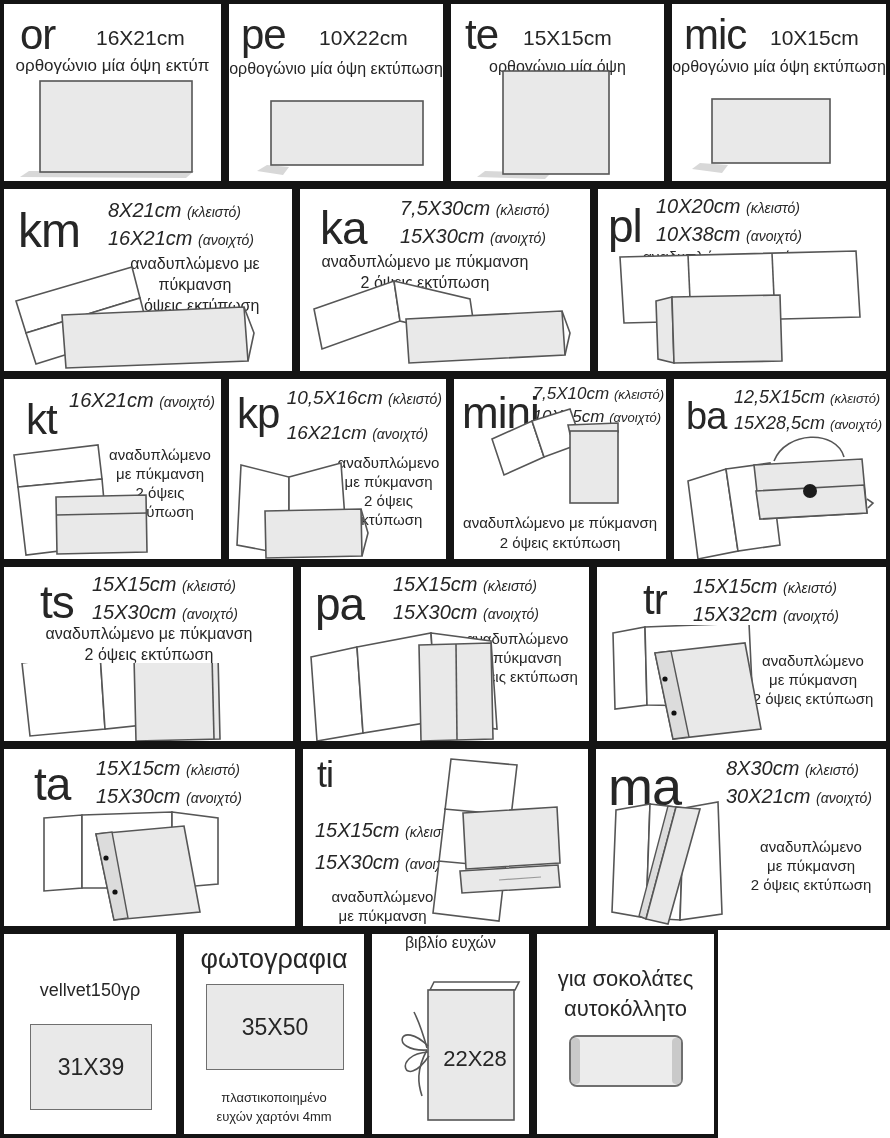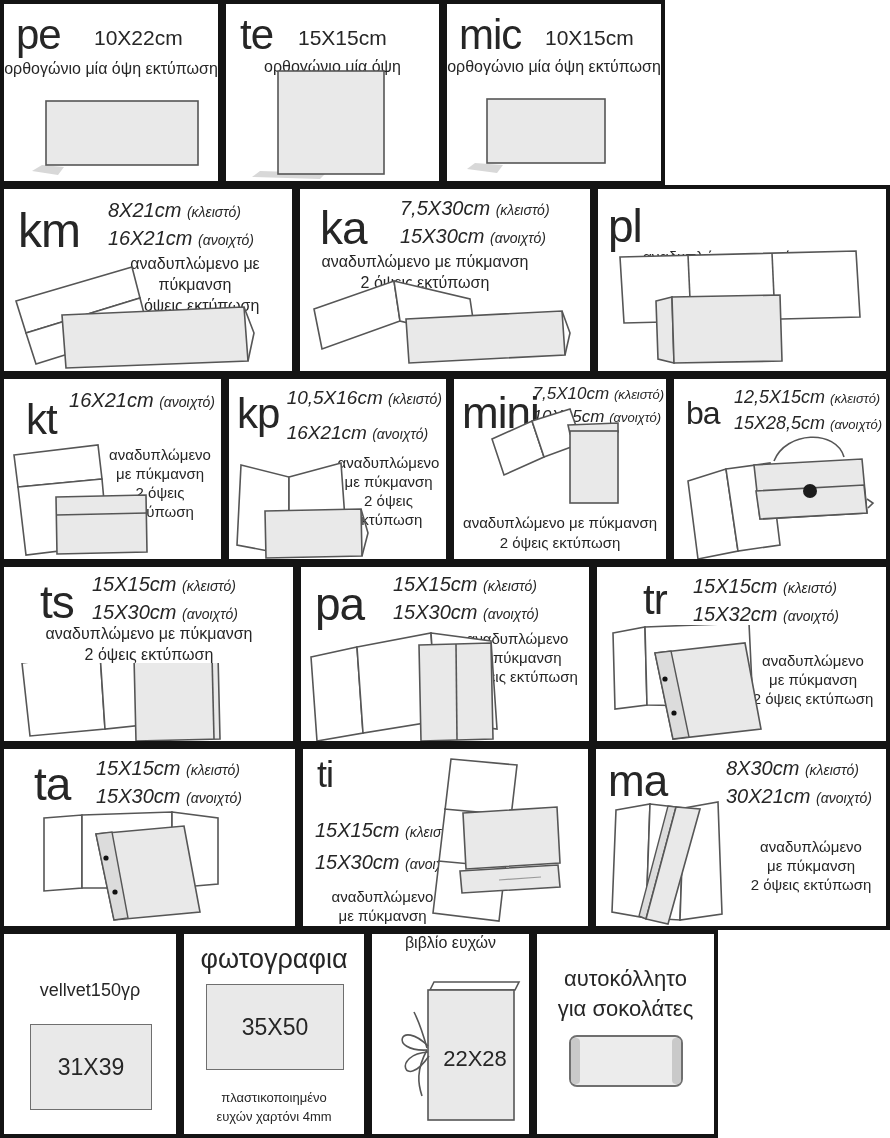--- a/index.html
+++ b/index.html
@@ -22,20 +22,29 @@
   .shd{fill:#d8d8d8;stroke:none;}
   .title{position:absolute;width:100%;text-align:center;font-size:27px;color:#262626;}
   .gbox{position:absolute;background:#e9e9e9;border:1.6px solid #6f6f6f;display:flex;align-items:center;justify-content:center;font-size:23px;color:#262626;}
 </style>
 </head>
 <body>
 
 <div id="sheet">
 
   <div class="row">
+    <div class="cell" style="width:225px;height:185px">
+      <div class="code" style="left:16px;top:10px">or</div>
+      <div class="size1" style="left:92px;top:22px">16X21cm</div>
+      <div class="d1">ορθογώνιο μία όψη εκτύπ</div>
+      <svg class="draw" width="217" height="104" viewBox="0 0 217 104">
+        <polygon class="shd" points="25,94 190,94 182,101 16,100"></polygon>
+        <rect class="gry" x="36" y="4" width="152" height="91"></rect>
+      </svg>
+    </div>
     <div class="cell" style="width:222px;height:185px">
       <div class="code" style="left:12px;top:10px">pe</div>
       <div class="size1" style="left:90px;top:22px">10X22cm</div>
       <div class="d1" style="top:56px;font-size:16px">ορθογώνιο μία όψη εκτύπωση</div>
       <svg class="draw" width="214" height="96" viewBox="0 0 214 96">
         <polygon class="shd" points="38,80 60,82 54,90 28,86"></polygon>
         <rect class="gry" x="42" y="16" width="152" height="64"></rect>
       </svg>
     </div>
     <div class="cell" style="width:221px;height:185px">
@@ -88,20 +97,24 @@
       </div>
       <svg class="draw" width="290" height="120" viewBox="0 0 290 120">
         <polygon class="outl" points="14,58 94,30 100,70 22,98"></polygon>
         <polygon class="outl" points="94,30 170,48 176,88 100,70"></polygon>
         <polygon class="gry" points="106,68 262,60 265,104 109,112"></polygon>
         <polyline class="ln" points="262,60 270,82 265,104"></polyline>
       </svg>
     </div>
     <div class="cell" style="width:296px;height:190px">
       <div class="code" style="left:10px;top:14px;font-size:46px">pl</div>
+      <div class="sizes" style="left:58px;top:4px">
+        <div class="sizeln"><span>10X20cm</span> <span class="nt">(κλειστό)</span></div>
+        <div class="sizeln"><span>10X38cm</span> <span class="nt">(ανοιχτό)</span></div>
+      </div>
       <div class="desc" style="left:30px;top:58px;width:230px;font-size:15.5px;line-height:20px">
         <div>αναδυπλώμενο με πύκμανση</div>
         <div>2 όψεις εκτύπωση</div>
       </div>
       <svg class="draw" width="282" height="124" viewBox="0 0 282 124">
         <polygon class="outl" points="22,10 258,4 262,70 26,76"></polygon>
         <line class="ln" x1="90" y1="8" x2="93" y2="74"></line>
         <line class="ln" x1="174" y1="6" x2="177" y2="72"></line>
         <polygon class="gry" points="58,54 74,50 76,116 60,112"></polygon>
         <polygon class="gry" points="74,50 182,48 184,114 76,116"></polygon>
@@ -156,21 +169,21 @@
         <div>2 όψεις εκτύπωση</div>
       </div>
       <svg class="draw" style="bottom:46px" width="212" height="112" viewBox="0 0 212 112">
         <polygon class="outl" points="38,38 78,20 90,56 50,74"></polygon>
         <polygon class="outl" points="78,20 116,8 128,42 90,56"></polygon>
         <polygon class="gry" points="114,24 164,22 164,31 116,33"></polygon>
         <rect class="gry" x="116" y="30" width="48" height="72"></rect>
       </svg>
     </div>
     <div class="cell" style="width:220px;height:188px">
-      <div class="code" style="left:12px;top:18px;font-size:32px">ba</div>
+      <div class="code" style="left:12px;top:18px;font-size:38px">ba</div>
       <div class="sizes" style="right:4px;top:6px">
         <div class="sizeln" style="font-size:18px;line-height:24px"><span>12,5X15cm</span> <span class="nt" style="font-size:13px">(κλειστό)</span></div>
         <div class="sizeln" style="font-size:18px;line-height:24px"><span>15X28,5cm</span> <span class="nt" style="font-size:13px">(ανοιχτό)</span></div>
       </div>
       <svg class="draw" width="217" height="128" viewBox="0 0 217 128">
         <polygon class="outl" points="14,50 52,38 64,120 24,128"></polygon>
         <polygon class="outl" points="52,38 96,32 106,114 64,120"></polygon>
         <path class="ln" d="M100,30 C112,0 162,-2 170,26"></path>
         <polygon class="gry" points="80,34 188,28 193,82 86,88"></polygon>
         <polygon class="gry" points="82,60 190,54 193,82 86,88"></polygon>
@@ -270,21 +283,21 @@
       <svg class="draw" style="left:auto;right:2px" width="285" height="177" viewBox="0 0 285 177">
         <polygon class="outl" points="150,10 216,16 198,172 132,164"></polygon>
         <line class="ln" x1="143" y1="60" x2="210" y2="66"></line>
         <line class="ln" x1="137" y1="112" x2="203" y2="118"></line>
         <polygon class="gry" points="162,64 256,58 259,114 165,120"></polygon>
         <polygon class="gry" points="159,122 257,116 259,138 161,144"></polygon>
         <line x1="198" y1="131" x2="240" y2="128" stroke="#9a9a9a" stroke-width="1.2"></line>
       </svg>
     </div>
     <div class="cell" style="width:298px;height:185px">
-      <div class="code" style="left:12px;top:10px;font-size:44px">ma</div>
+      <div class="code" style="left:12px;top:10px;font-size:54px">ma</div>
       <div class="sizes" style="left:130px;top:6px">
         <div class="sizeln"><span>8X30cm</span> <span class="nt">(κλειστό)</span></div>
         <div class="sizeln"><span>30X21cm</span> <span class="nt">(ανοιχτό)</span></div>
       </div>
       <div class="desc" style="left:150px;top:88px;width:130px;font-size:15px;line-height:19px">
         <div>αναδυπλώμενο</div>
         <div>με πύκμανση</div>
         <div>2 όψεις εκτύπωση</div>
       </div>
       <svg class="draw" width="290" height="128" viewBox="0 0 290 128">
@@ -317,22 +330,22 @@
         <rect class="gry" x="56" y="16" width="86" height="130"></rect>
         <path class="ln" d="M56,72 C28,44 16,78 55,76"></path>
         <path class="ln" d="M56,78 C20,80 32,118 57,82"></path>
         <path class="ln" d="M55,76 C44,96 46,110 50,122"></path>
         <path class="ln" d="M55,74 C50,56 46,46 42,38"></path>
         <text x="103" y="92" text-anchor="middle" font-size="22" fill="#262626">22X28</text>
       </svg>
     </div>
     <div class="cell" style="width:185px;height:208px">
       <div class="title" style="top:30px;font-size:22px;line-height:30px">
+        <div>για σοκολάτες</div>
         <div>αυτοκόλλητο</div>
-        <div>για σοκολάτες</div>
       </div>
       <svg class="draw" style="bottom:42px" width="177" height="62" viewBox="0 0 177 62">
         <rect x="33" y="6" rx="7" width="112" height="50" fill="#ececec" stroke="#6f6f6f" stroke-width="2"></rect>
         <rect x="34" y="8" rx="4" width="9" height="46" fill="#c9c9c9"></rect>
         <rect x="135" y="8" rx="4" width="9" height="46" fill="#c9c9c9"></rect>
       </svg>
     </div>
   </div>
 
 </div>

